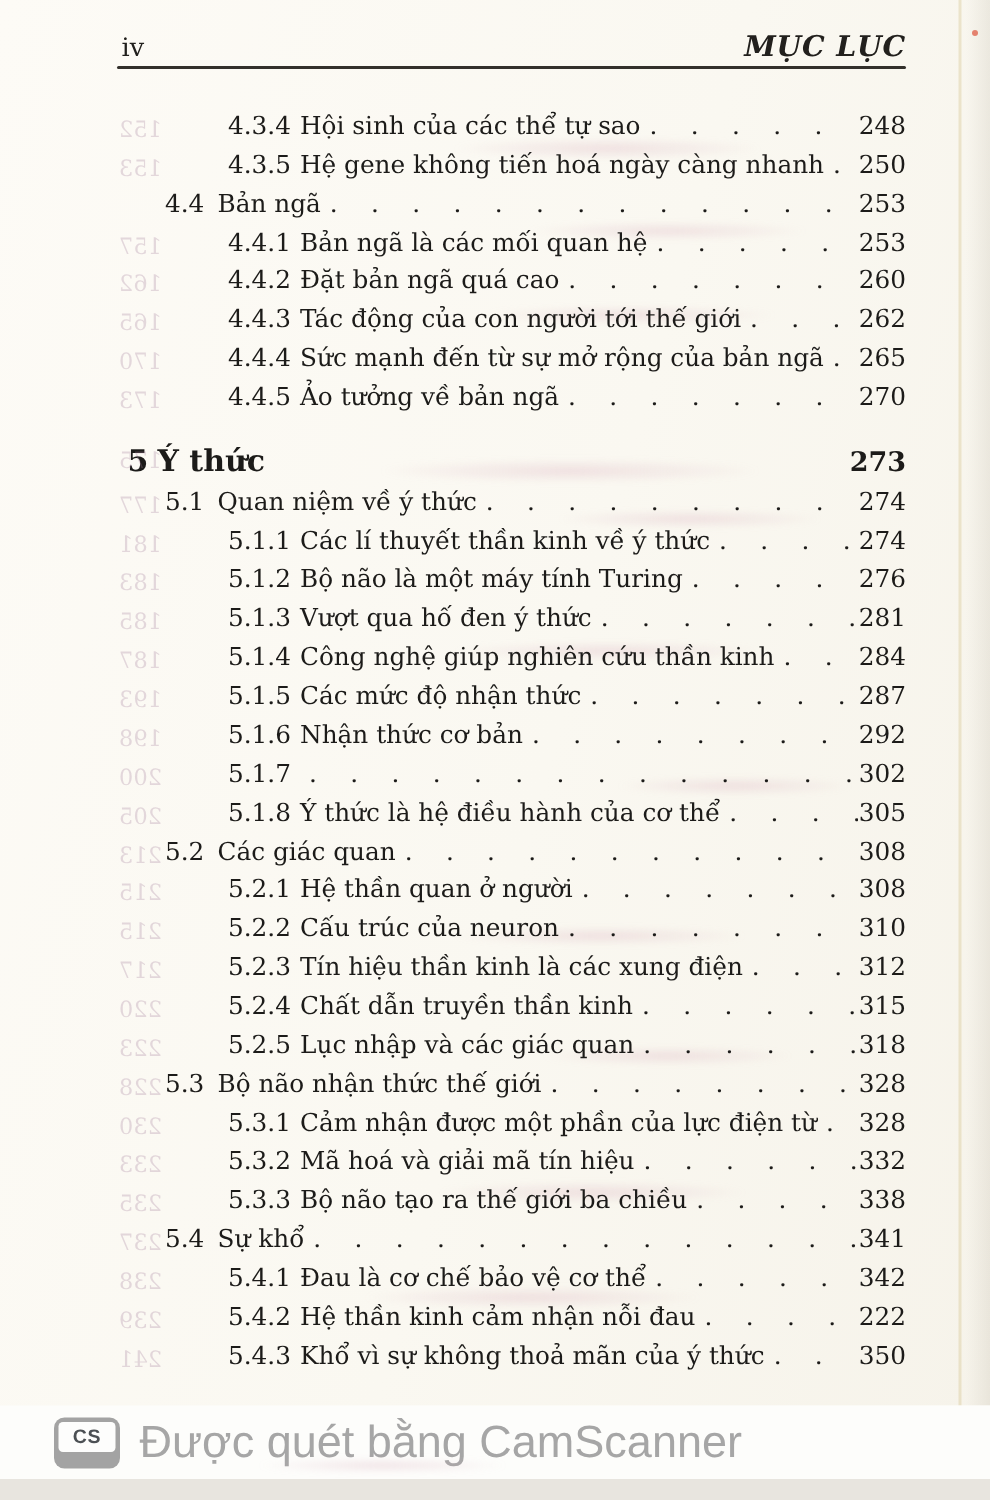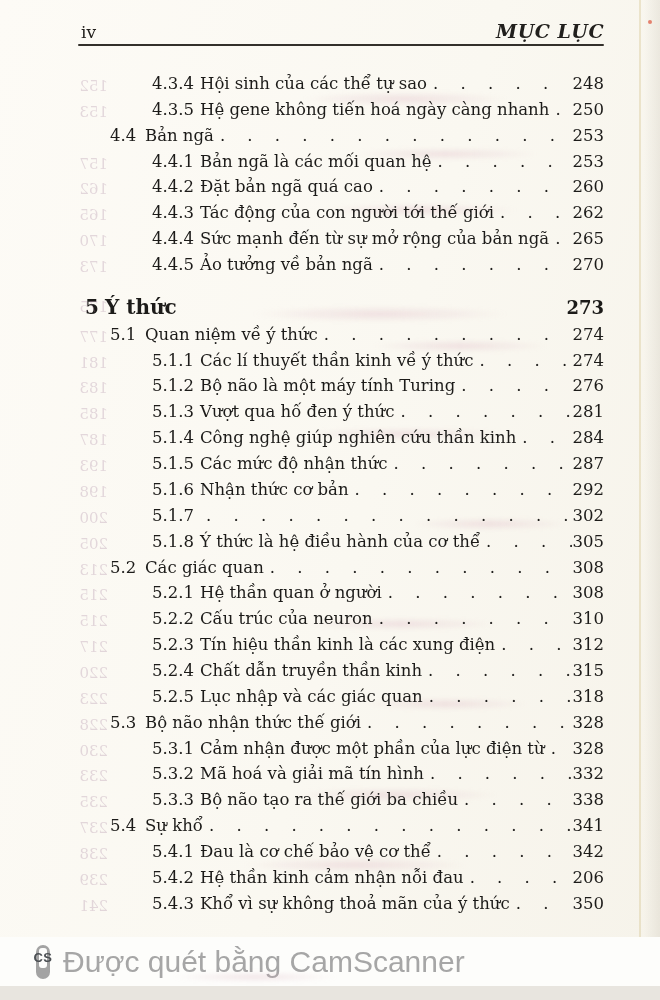--- a/index.html
+++ b/index.html
@@ -68,21 +68,21 @@
     font-size:15px;font-weight:400;color:#a47f9c;opacity:.28;
   }
   
   .watermark{
     position:absolute;left:0;right:0;top:937px;height:49px;
     background:#fdfdfb;
     display:flex;align-items:center;gap:13px;padding-left:36px;box-sizing:border-box;
     font-family:"Liberation Sans", sans-serif;
   }
   .cs-badge{
-    flex:none;width:14px;height:34px;background:#a3a3a3;border-radius:7px;
+    flex:none;width:44px;height:34px;background:#a3a3a3;border-radius:7px;
     position:relative;
     text-decoration:underline;
   }
   .cs-inner{
     position:absolute;top:3px;left:3px;right:3px;height:20px;
     background:#fdfdfc;border-radius:3px;
     display:flex;align-items:center;justify-content:center;
     font-weight:700;font-size:13px;color:#4c5054;letter-spacing:.5px;
   }
   .wm-label{font-size:30px;color:#a6a6a6;}
@@ -296,21 +296,21 @@
         <div class="row subsection">
           <span class="ghost">230</span>
           <span class="num">5.3.1</span>
           <span class="title">Cảm nhận được một phần của lực điện từ</span>
           <span class="dots">. . . . . . . . . . . . . . . . . . . . . . . . . . . . . . . . . . . . . . . . . . . . . . . . . . . . . . . . . . . .</span>
           <span class="page-num">328</span>
         </div>
         <div class="row subsection">
           <span class="ghost">233</span>
           <span class="num">5.3.2</span>
-          <span class="title">Mã hoá và giải mã tín hình</span>
+          <span class="title">Mã hoá và giải mã tín hiệu</span>
           <span class="dots">. . . . . . . . . . . . . . . . . . . . . . . . . . . . . . . . . . . . . . . . . . . . . . . . . . . . . . . . . . . .</span>
           <span class="page-num">332</span>
         </div>
         <div class="row subsection">
           <span class="ghost">235</span>
           <span class="num">5.3.3</span>
           <span class="title">Bộ não tạo ra thế giới ba chiều</span>
           <span class="dots">. . . . . . . . . . . . . . . . . . . . . . . . . . . . . . . . . . . . . . . . . . . . . . . . . . . . . . . . . . . .</span>
           <span class="page-num">338</span>
         </div>
@@ -326,21 +326,21 @@
           <span class="num">5.4.1</span>
           <span class="title">Đau là cơ chế bảo vệ cơ thể</span>
           <span class="dots">. . . . . . . . . . . . . . . . . . . . . . . . . . . . . . . . . . . . . . . . . . . . . . . . . . . . . . . . . . . .</span>
           <span class="page-num">342</span>
         </div>
         <div class="row subsection">
           <span class="ghost">239</span>
           <span class="num">5.4.2</span>
           <span class="title">Hệ thần kinh cảm nhận nỗi đau</span>
           <span class="dots">. . . . . . . . . . . . . . . . . . . . . . . . . . . . . . . . . . . . . . . . . . . . . . . . . . . . . . . . . . . .</span>
-          <span class="page-num">206</span>
+          <span class="page-num">222</span>
         </div>
         <div class="row subsection">
           <span class="ghost">241</span>
           <span class="num">5.4.3</span>
           <span class="title">Khổ vì sự không thoả mãn của ý thức</span>
           <span class="dots">. . . . . . . . . . . . . . . . . . . . . . . . . . . . . . . . . . . . . . . . . . . . . . . . . . . . . . . . . . . .</span>
           <span class="page-num">350</span>
         </div>
       </div>
   </div>

